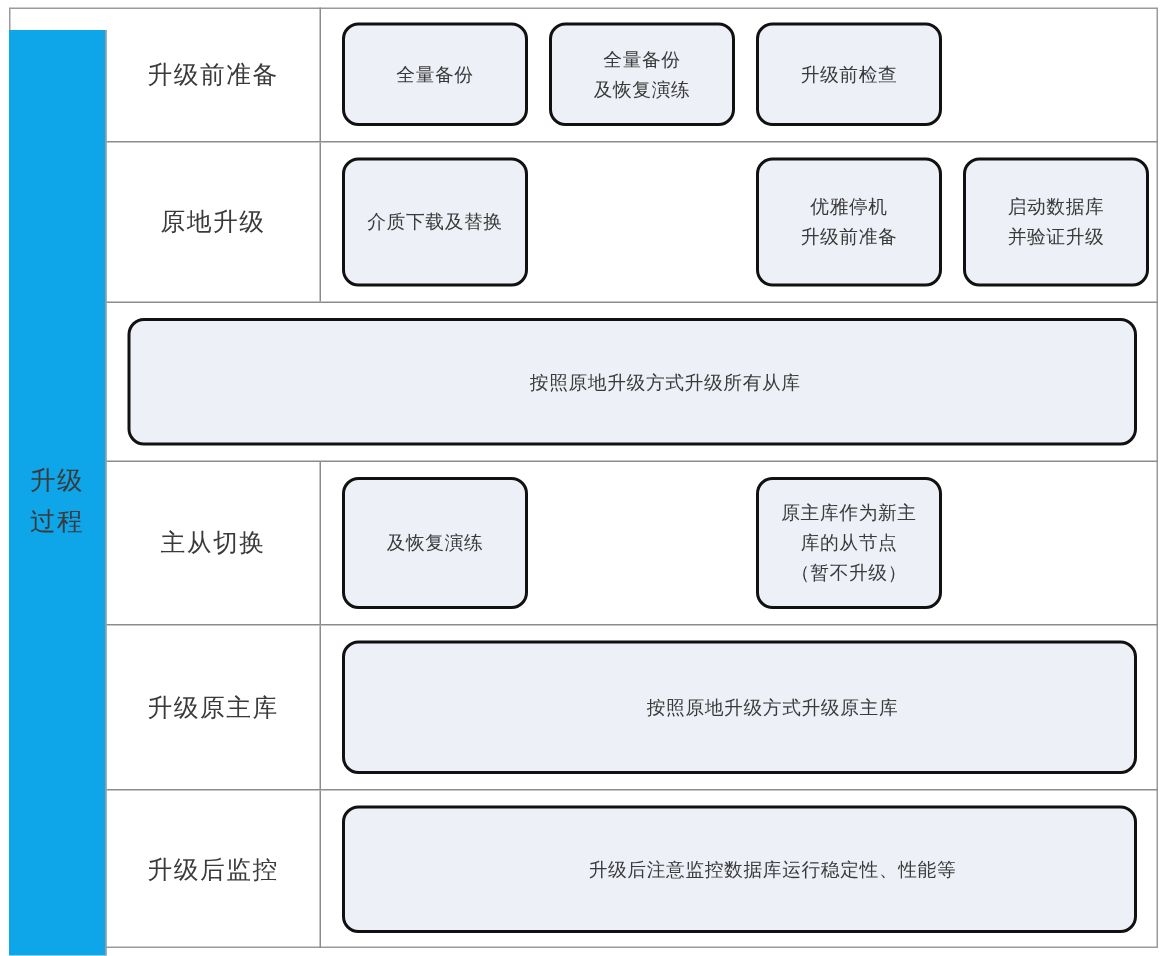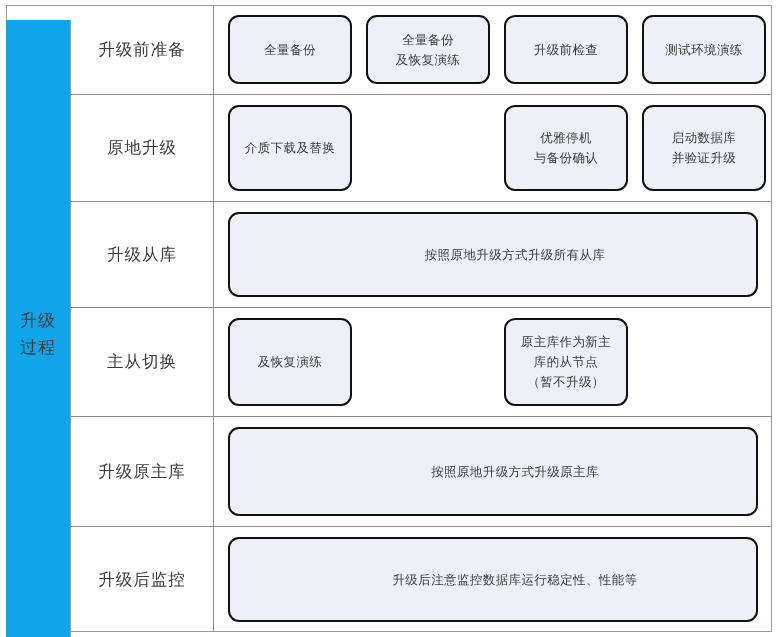--- a/index.html
+++ b/index.html
@@ -137,45 +137,41 @@
   <div class="row" style="top:5px; height:90px;">
     <div class="stage-cell">
       <span class="stage-label">升级前准备</span>
     </div>
     <div class="tasks-cell">
       <div class="task-grid">
         <div class="task-box q1">全量备份</div>
         <div class="task-box q1">全量备份
 及恢复演练</div>
         <div class="task-box q1">升级前检查</div>
-        <div class="task-box q1">测试环境演练</div>
       </div>
     </div>
   </div>
 
   <div class="row" style="top:95px; height:107px;">
     <div class="stage-cell">
       <span class="stage-label">原地升级</span>
     </div>
     <div class="tasks-cell">
       <div class="task-grid">
         <div class="task-box q1">介质下载及替换</div>
         <div class="spacer gapcol"></div>
         <div class="task-box q1">优雅停机
-与备份确认</div>
+升级前准备</div>
         <div class="task-box q1">启动数据库
 并验证升级</div>
       </div>
     </div>
   </div>
 
   <div class="row" style="top:202px; height:106px;">
-    <div class="stage-cell">
-      <span class="stage-label">升级从库</span>
-    </div>
     <div class="tasks-cell">
       <div class="task-grid">
         <div class="task-box wide">按照原地升级方式升级所有从库</div>
       </div>
     </div>
   </div>
 
   <div class="row" style="top:308px; height:109px;">
     <div class="stage-cell">
       <span class="stage-label">主从切换</span>

